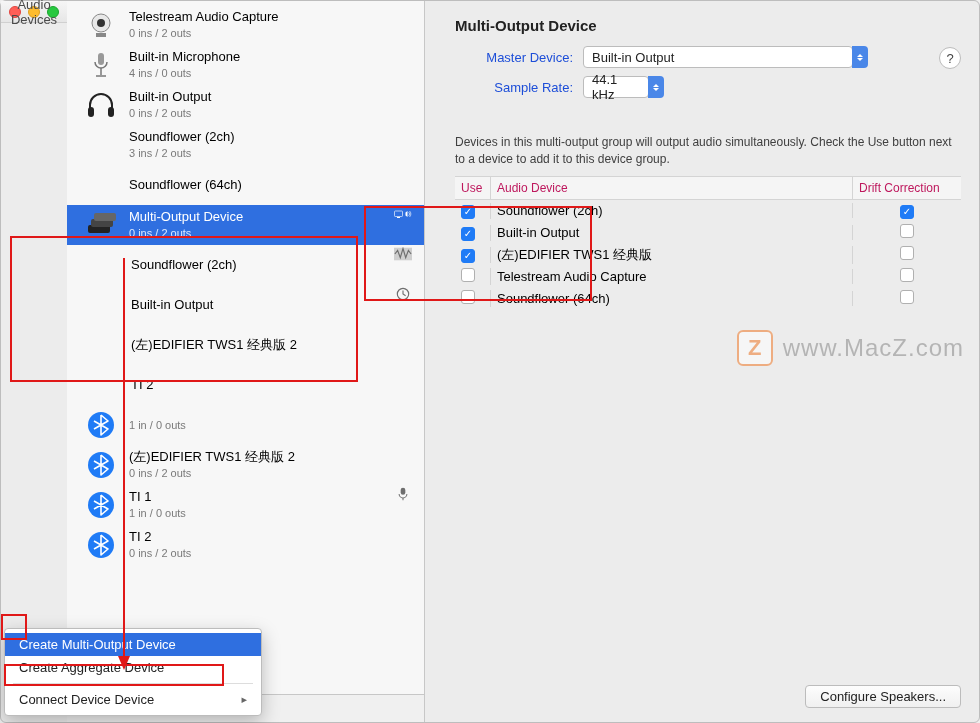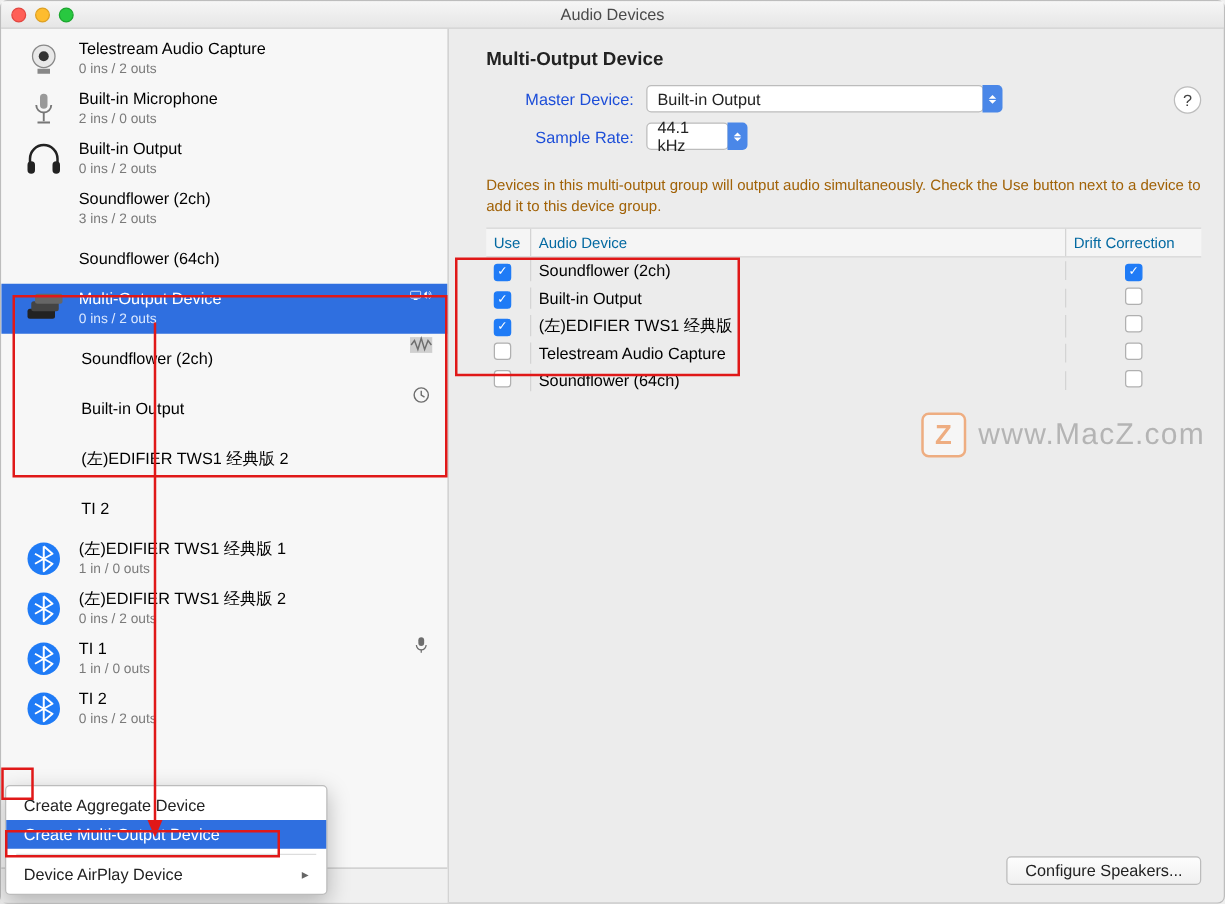--- a/index.html
+++ b/index.html
@@ -1,18 +1,18 @@
 <!DOCTYPE html>
 <html><head>
 <meta charset="utf-8">
 <style>
 * { margin: 0; padding: 0; box-sizing: border-box; font-family: -apple-system, "Helvetica Neue", Arial, sans-serif; }
 html, body { width: 980px; height: 723px; background: #eee; overflow: hidden; }
 
-.window { width: 980px; height: 723px; display: flex; flex-direction: column; background: #ececec; border: 1px solid #bdbdbd; border-radius: 6px; }
+.window { width: 980px; height: 723px; display: flex; background: #ececec; border: 1px solid #bdbdbd; border-radius: 6px; }
 
 
 .titlebar { height: 22px; display: flex; align-items: center; padding: 0 8px; position: relative; border-bottom: 1px solid #d0d0d0; background: linear-gradient(#f6f6f6, #e6e6e6); }
 .traffic { display: flex; gap: 7px; }
 .tl { width: 12px; height: 12px; border-radius: 50%; }
 .tl.close { background: #ff5f57; border: 1px solid #e24640; }
 .tl.min { background: #febc2e; border: 1px solid #dea022; }
 .tl.zoom { background: #28c840; border: 1px solid #1ba62e; }
 .titlebar-title { position: absolute; left: 0; right: 0; text-align: center; font-size: 13px; color: #4a4a4a; pointer-events: none; }
 
@@ -51,22 +51,22 @@
 .form-row { display: flex; align-items: center; margin-bottom: 8px; }
 .form-row label { width: 118px; text-align: right; margin-right: 10px; font-size: 13px; color: #1d4ed8; }
 .sel-wrap { display: flex; align-items: center; }
 .mac-select { height: 22px; border: 1px solid #bcbcbc; border-radius: 4px; background: #fff; display: flex; align-items: center; padding: 0 8px; font-size: 13px; color: #222; }
 .sel-arrow { width: 16px; height: 22px; background: #4a87e8; border-radius: 0 4px 4px 0; margin-left: -1px; display: flex; flex-direction: column; align-items: center; justify-content: center; gap: 1px; }
 .sel-arrow::before, .sel-arrow::after { content: ""; border-left: 3px solid transparent; border-right: 3px solid transparent; }
 .sel-arrow::before { border-bottom: 3px solid #fff; }
 .sel-arrow::after { border-top: 3px solid #fff; }
 .help-btn { position: absolute; right: 18px; top: 46px; width: 22px; height: 22px; border-radius: 50%; border: 1px solid #bcbcbc; background: #fff; display: flex; align-items: center; justify-content: center; font-size: 13px; color: #444; }
 
-.hint { font-size: 12px; color: #a16207; margin: 12px 0 8px; line-height: 1.4; }
-.tbl-head { display: flex; font-size: 12px; color: #0369a1; border-top: 1px solid #d4d4d4; border-bottom: 1px solid #d4d4d4; background: #f5f5f5; }
+.hint { font-size: 12px; color: #404040; margin: 28px 0 8px; line-height: 1.4; }
+.tbl-head { display: flex; font-size: 12px; color: #be185d; border-top: 1px solid #d4d4d4; border-bottom: 1px solid #d4d4d4; background: #f5f5f5; }
 .tbl-head > div { padding: 4px 6px; }
 .col-use { width: 36px; flex: 0 0 36px; text-align: left; border-right: 1px solid #d4d4d4; }
 .col-dev { flex: 1; border-right: 1px solid #d4d4d4; }
 .col-drift { width: 108px; flex: 0 0 108px; text-align: left; }
 .tbl-body .tr { display: flex; align-items: center; font-size: 13px; height: 22px; }
 .tbl-body .tr > div { padding: 0 6px; }
 .chk { width: 14px; height: 14px; border: 1px solid #b0b0b0; border-radius: 3px; display: inline-flex; align-items: center; justify-content: center; background: #fff; }
 .chk.on { background: #1f7bf6; border-color: #1f7bf6; }
 .chk.on::after { content: "✓"; color: #fff; font-size: 10px; line-height: 1; }
 
@@ -118,21 +118,21 @@
             <div class="ico">
               <svg width="30" height="30">
                 <rect x="12" y="3" rx="3" width="6" height="12" fill="#999"></rect>
                 <path d="M9 12a6 6 0 0012 0" fill="none" stroke="#777" stroke-width="1.5"></path>
                 <line x1="15" y1="18" x2="15" y2="25" stroke="#777" stroke-width="1.5"></line>
                 <line x1="10" y1="26" x2="20" y2="26" stroke="#777" stroke-width="1.5"></line>
               </svg>
             </div>
             <div class="txt">
               <div class="name">Built-in Microphone</div>
-              <div class="sub">2 ins / 0 outs</div>
+              <div class="sub">4 ins / 0 outs</div>
             </div>
           </div>
           <div class="device-row">
             <div class="ico">
               <svg width="34" height="34">
                 <path d="M6 22v-5a11 11 0 0122 0v5" fill="none" stroke="#222" stroke-width="2"></path>
                 <rect x="4" y="19" width="6" height="10" rx="3" fill="#222"></rect>
                 <rect x="24" y="19" width="6" height="10" rx="3" fill="#222"></rect>
               </svg>
             </div>
@@ -208,21 +208,20 @@
             </div>
           </div>
           <div class="device-row">
             <div class="ico">
               <svg width="30" height="30">
                 <circle cx="15" cy="15" r="13" fill="#1f7bf6"></circle>
                 <path d="M15 5v20l7-6-14-8m0 8l14-8-7-6" fill="none" stroke="#fff" stroke-width="1.6" stroke-linejoin="round"></path>
               </svg>
             </div>
             <div class="txt">
-              <div class="name">(左)EDIFIER TWS1 经典版 1</div>
               <div class="sub">1 in / 0 outs</div>
             </div>
           </div>
           <div class="device-row">
             <div class="ico">
               <svg width="30" height="30">
                 <circle cx="15" cy="15" r="13" fill="#1f7bf6"></circle>
                 <path d="M15 5v20l7-6-14-8m0 8l14-8-7-6" fill="none" stroke="#fff" stroke-width="1.6" stroke-linejoin="round"></path>
               </svg>
             </div>
@@ -331,29 +330,29 @@
             <div class="col-drift" style="text-align:center"><span class="chk"></span></div>
           </div>
         </div>
 
       <div class="config-btn">Configure Speakers...</div>
     </div>
 
   </div>
 
   <div class="context-menu" id="ctx">
+      <div class="context-item selected">
+        <span>Create Multi-Output Device</span>
+      </div>
       <div class="context-item">
         <span>Create Aggregate Device</span>
       </div>
-      <div class="context-item selected">
-        <span>Create Multi-Output Device</span>
-      </div>
       <div class="context-sep"></div>
       <div class="context-item">
-        <span>Device AirPlay Device</span>
+        <span>Connect Device Device</span>
         <span class="chev">▸</span>
       </div>
     </div>
 
   <div class="watermark">
     <div class="zico">Z</div>
     <div class="wt">www.MacZ.com</div>
   </div>
 
   <div class="redbox" style="left:10px; top:236px; width:348px; height:146px;"></div>

